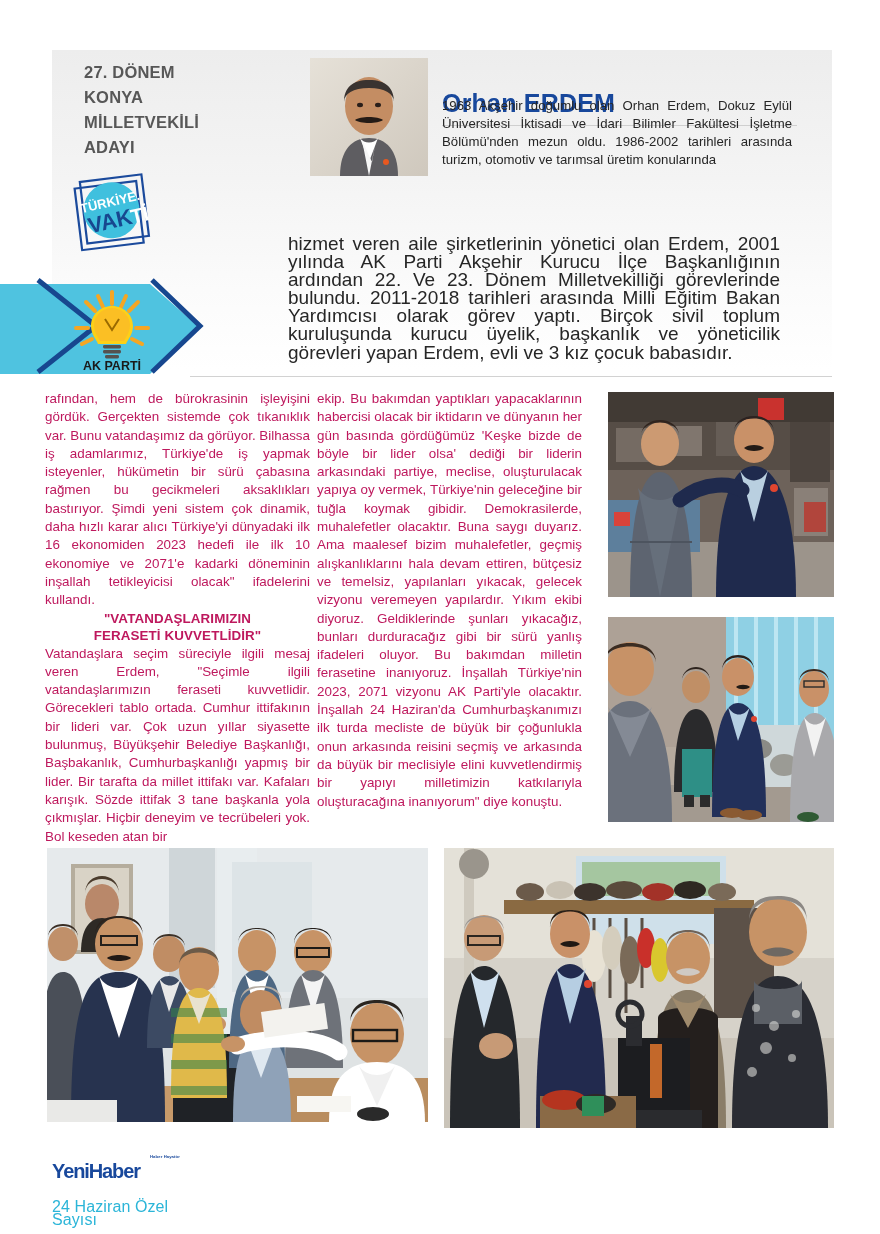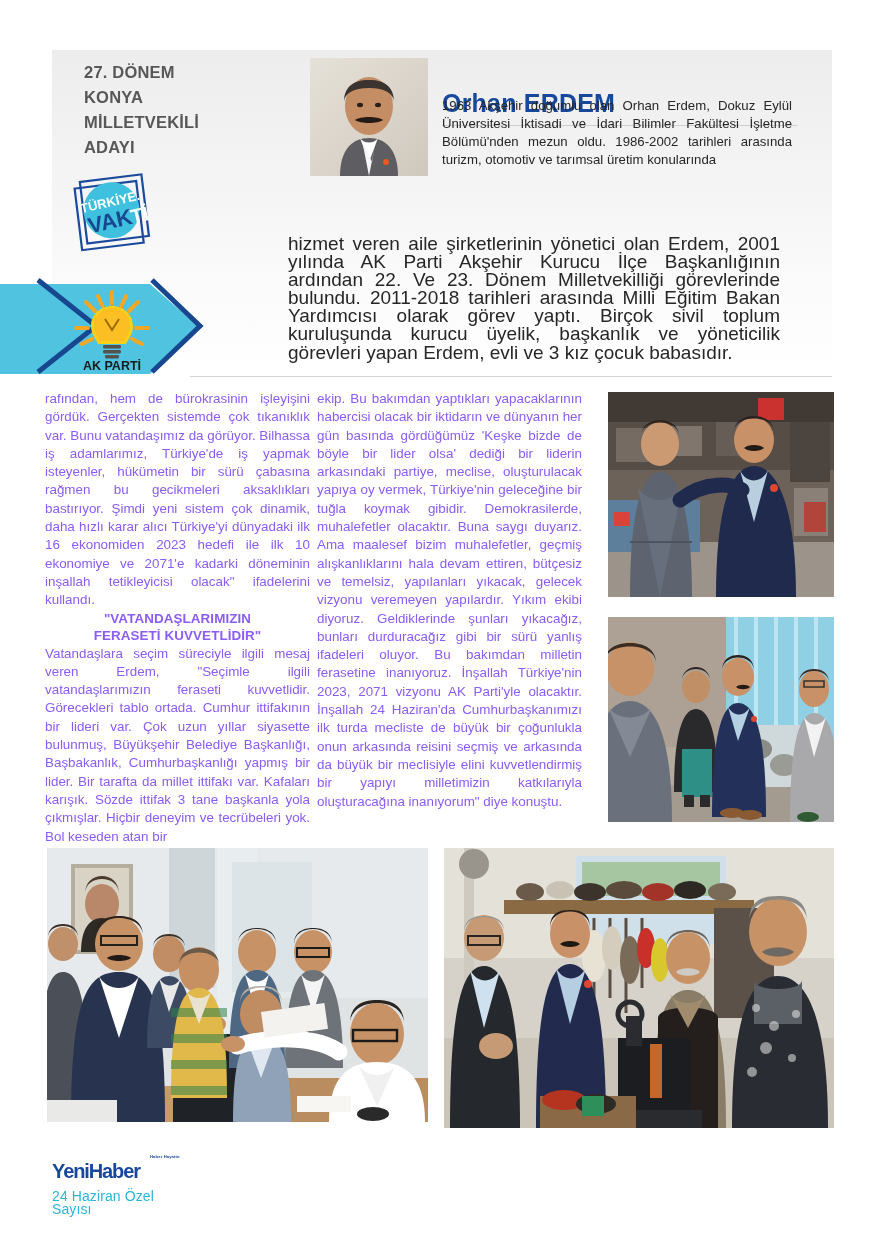--- a/index.html
+++ b/index.html
@@ -54,21 +54,21 @@
     font-size:19px;line-height:18.1px;text-align:justify;color:#262626;
   }
 
   .head-rule{
     position:absolute;left:190px;top:376px;width:642px;height:1px;background:#d2d2d2;
   }
 
   
   .col{
     position:absolute;top:390px;width:265px;
-    font-size:13.4px;line-height:18.3px;text-align:justify;color:#8b5cf6;
+    font-size:13.4px;line-height:18.3px;text-align:justify;color:#be185d;
   }
   .col p{margin:0;text-indent:0;}
   .col1{left:45px;}
   .col2{left:317px;}
   .subhead{
     text-align:center;font-weight:bold;font-size:13.4px;line-height:17.5px;
     margin:2px 0 0 0;letter-spacing:.1px;
   }
 
   
@@ -79,21 +79,21 @@
   .ph-b1{left:47px;top:848px;width:381px;height:274px;}
   .ph-b2{left:444px;top:848px;width:390px;height:280px;}
 
   
   .footer{position:absolute;left:0;top:1140px;width:880px;height:80px;}
   .yh-logo{position:absolute;left:52px;top:17px;width:130px;height:44px;}
   .yh-name{
     font-size:20px;font-weight:bold;color:#18489c;letter-spacing:-1.1px;line-height:28px;
   }
   .yh-sub{
-    font-size:14px;color:#2bb5d8;letter-spacing:.1px;margin-top:5px;line-height:13px;
+    font-size:16px;color:#2bb5d8;letter-spacing:.1px;margin-top:15px;line-height:13px;
   }
   .yh-tag{
     position:absolute;left:98px;top:-3px;font-size:4.2px;color:#18489c;font-weight:bold;
     letter-spacing:.1px;
   }
 </style>
 </head>
 <body>
 
 <div class="page">

